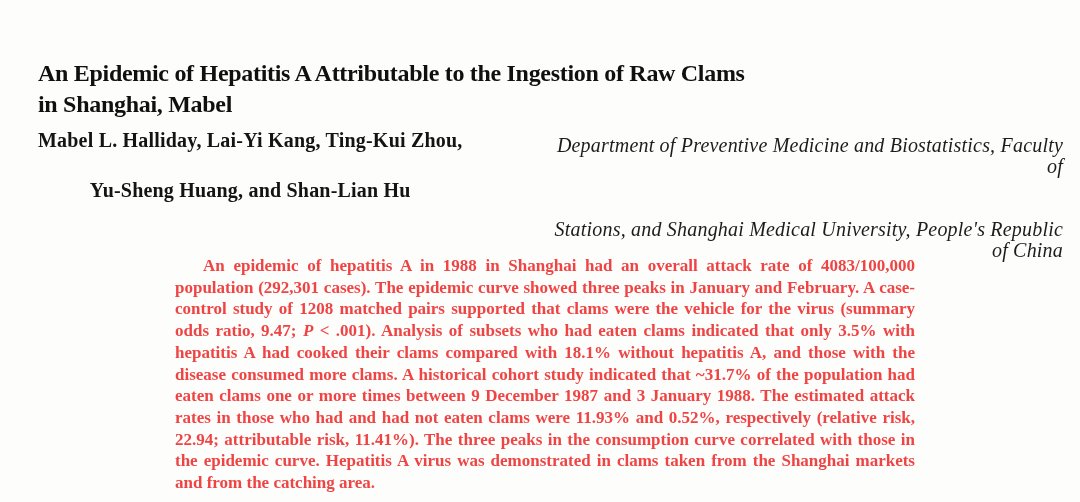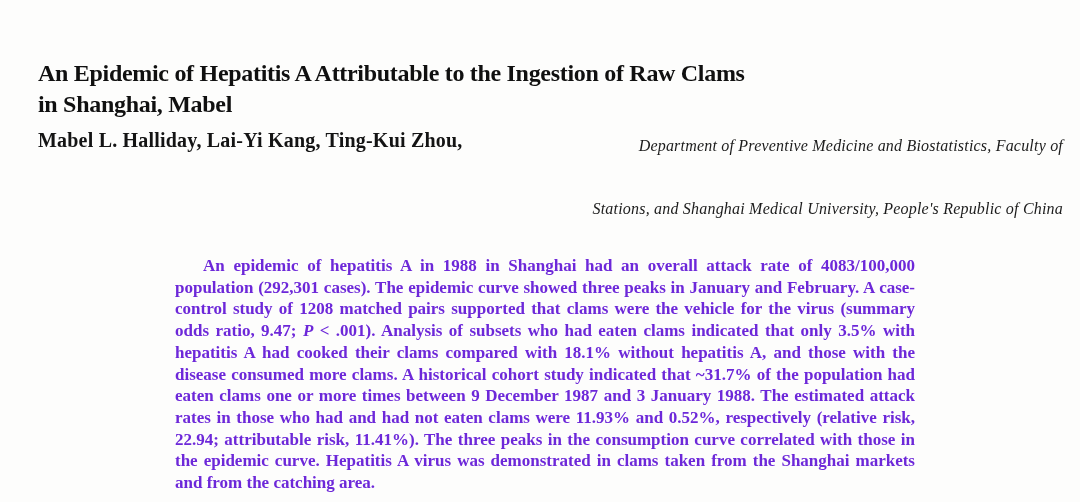--- a/index.html
+++ b/index.html
@@ -36,55 +36,56 @@
     letter-spacing: 0.2px;
     color: #141414;
     text-align: center;
   }
   .affiliation {
     position: absolute;
     right: 17px;
     top: 135px;
     width: 520px;
     font-style: italic;
-    font-size: 16px;
+    font-size: 20px;
     line-height: 21px;
     text-align: right;
     letter-spacing: 0.2px;
     color: #1c1c1c;
   }
   .abstract {
     position: absolute;
     left: 175px;
     top: 238px;
     width: 740px;
     font-weight: bold;
     font-size: 17px;
     line-height: 21.7px;
     text-align: justify;
     text-indent: 28px;
-    color: #6d28d9;
+    color: #ef4444;
   }
   .p-italic {
     font-style: italic;
   }
 </style>
 </head>
 <body>
 
 <div class="page">
 
   <h1 class="title">
     <span>An Epidemic of Hepatitis A Attributable to the Ingestion of Raw Clams</span><br>
     <span>in Shanghai, Mabel</span>
   </h1>
 
   <div class="authors">
     <span>Mabel L. Halliday, Lai-Yi Kang, Ting-Kui Zhou,</span><br>
     <br>
+    <span>Yu-Sheng Huang, and Shan-Lian Hu</span>
   </div>
 
   <div class="affiliation">
     <span>Department of Preventive Medicine and Biostatistics, Faculty of</span><br>
     <br>
     <br>
     <span>Stations, and Shanghai Medical University, People's Republic of China</span>
   </div>
 
   <p class="abstract"><span>An epidemic of hepatitis A in 1988 in Shanghai had an overall attack rate of 4083/100,000 population (292,301 cases). The epidemic curve showed three peaks in January and February. A case-control study of 1208 matched pairs supported that clams were the vehicle for the virus (summary odds ratio, 9.47; </span><span class="p-italic">P</span><span> &lt; .001). Analysis of subsets who had eaten clams indicated that only 3.5% with hepatitis A had cooked their clams compared with 18.1% without hepatitis A, and those with the disease consumed more clams. A historical cohort study indicated that ~31.7% of the population had eaten clams one or more times between 9 December 1987 and 3 January 1988. The estimated attack rates in those who had and had not eaten clams were 11.93% and 0.52%, respectively (relative risk, 22.94; attributable risk, 11.41%). The three peaks in the consumption curve correlated with those in the epidemic curve. Hepatitis A virus was demonstrated in clams taken from the Shanghai markets and from the catching area.</span></p>

